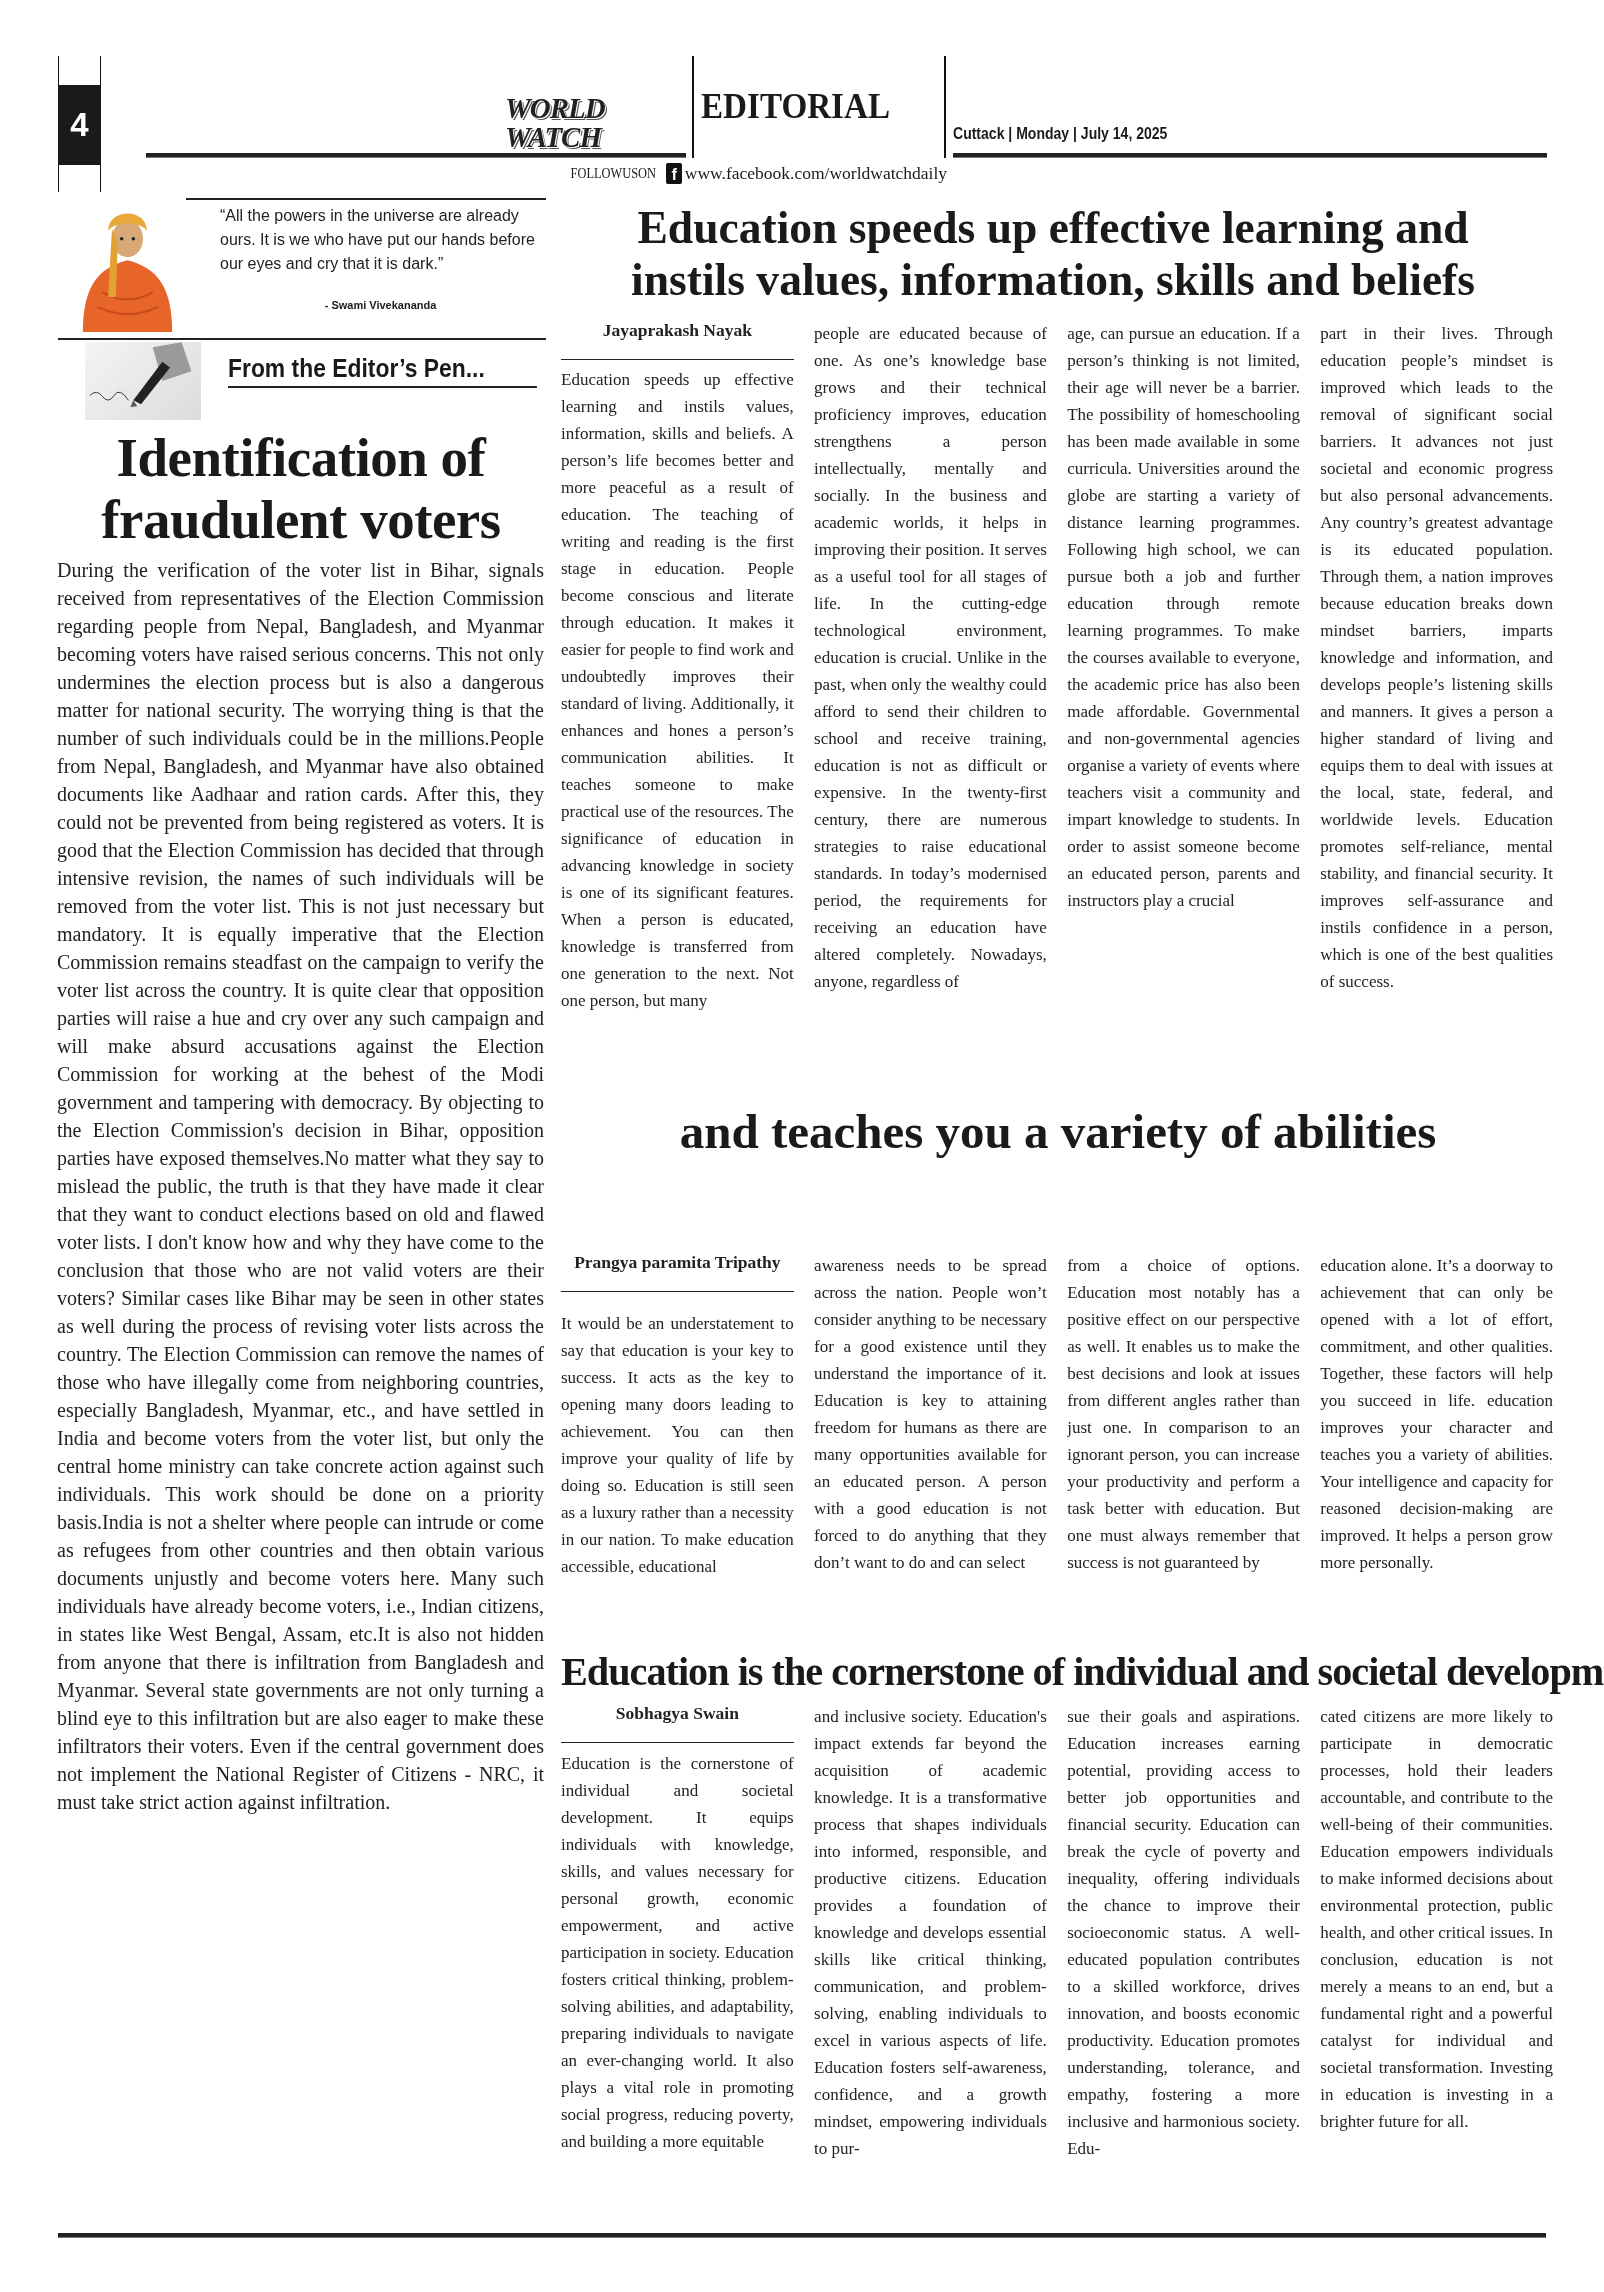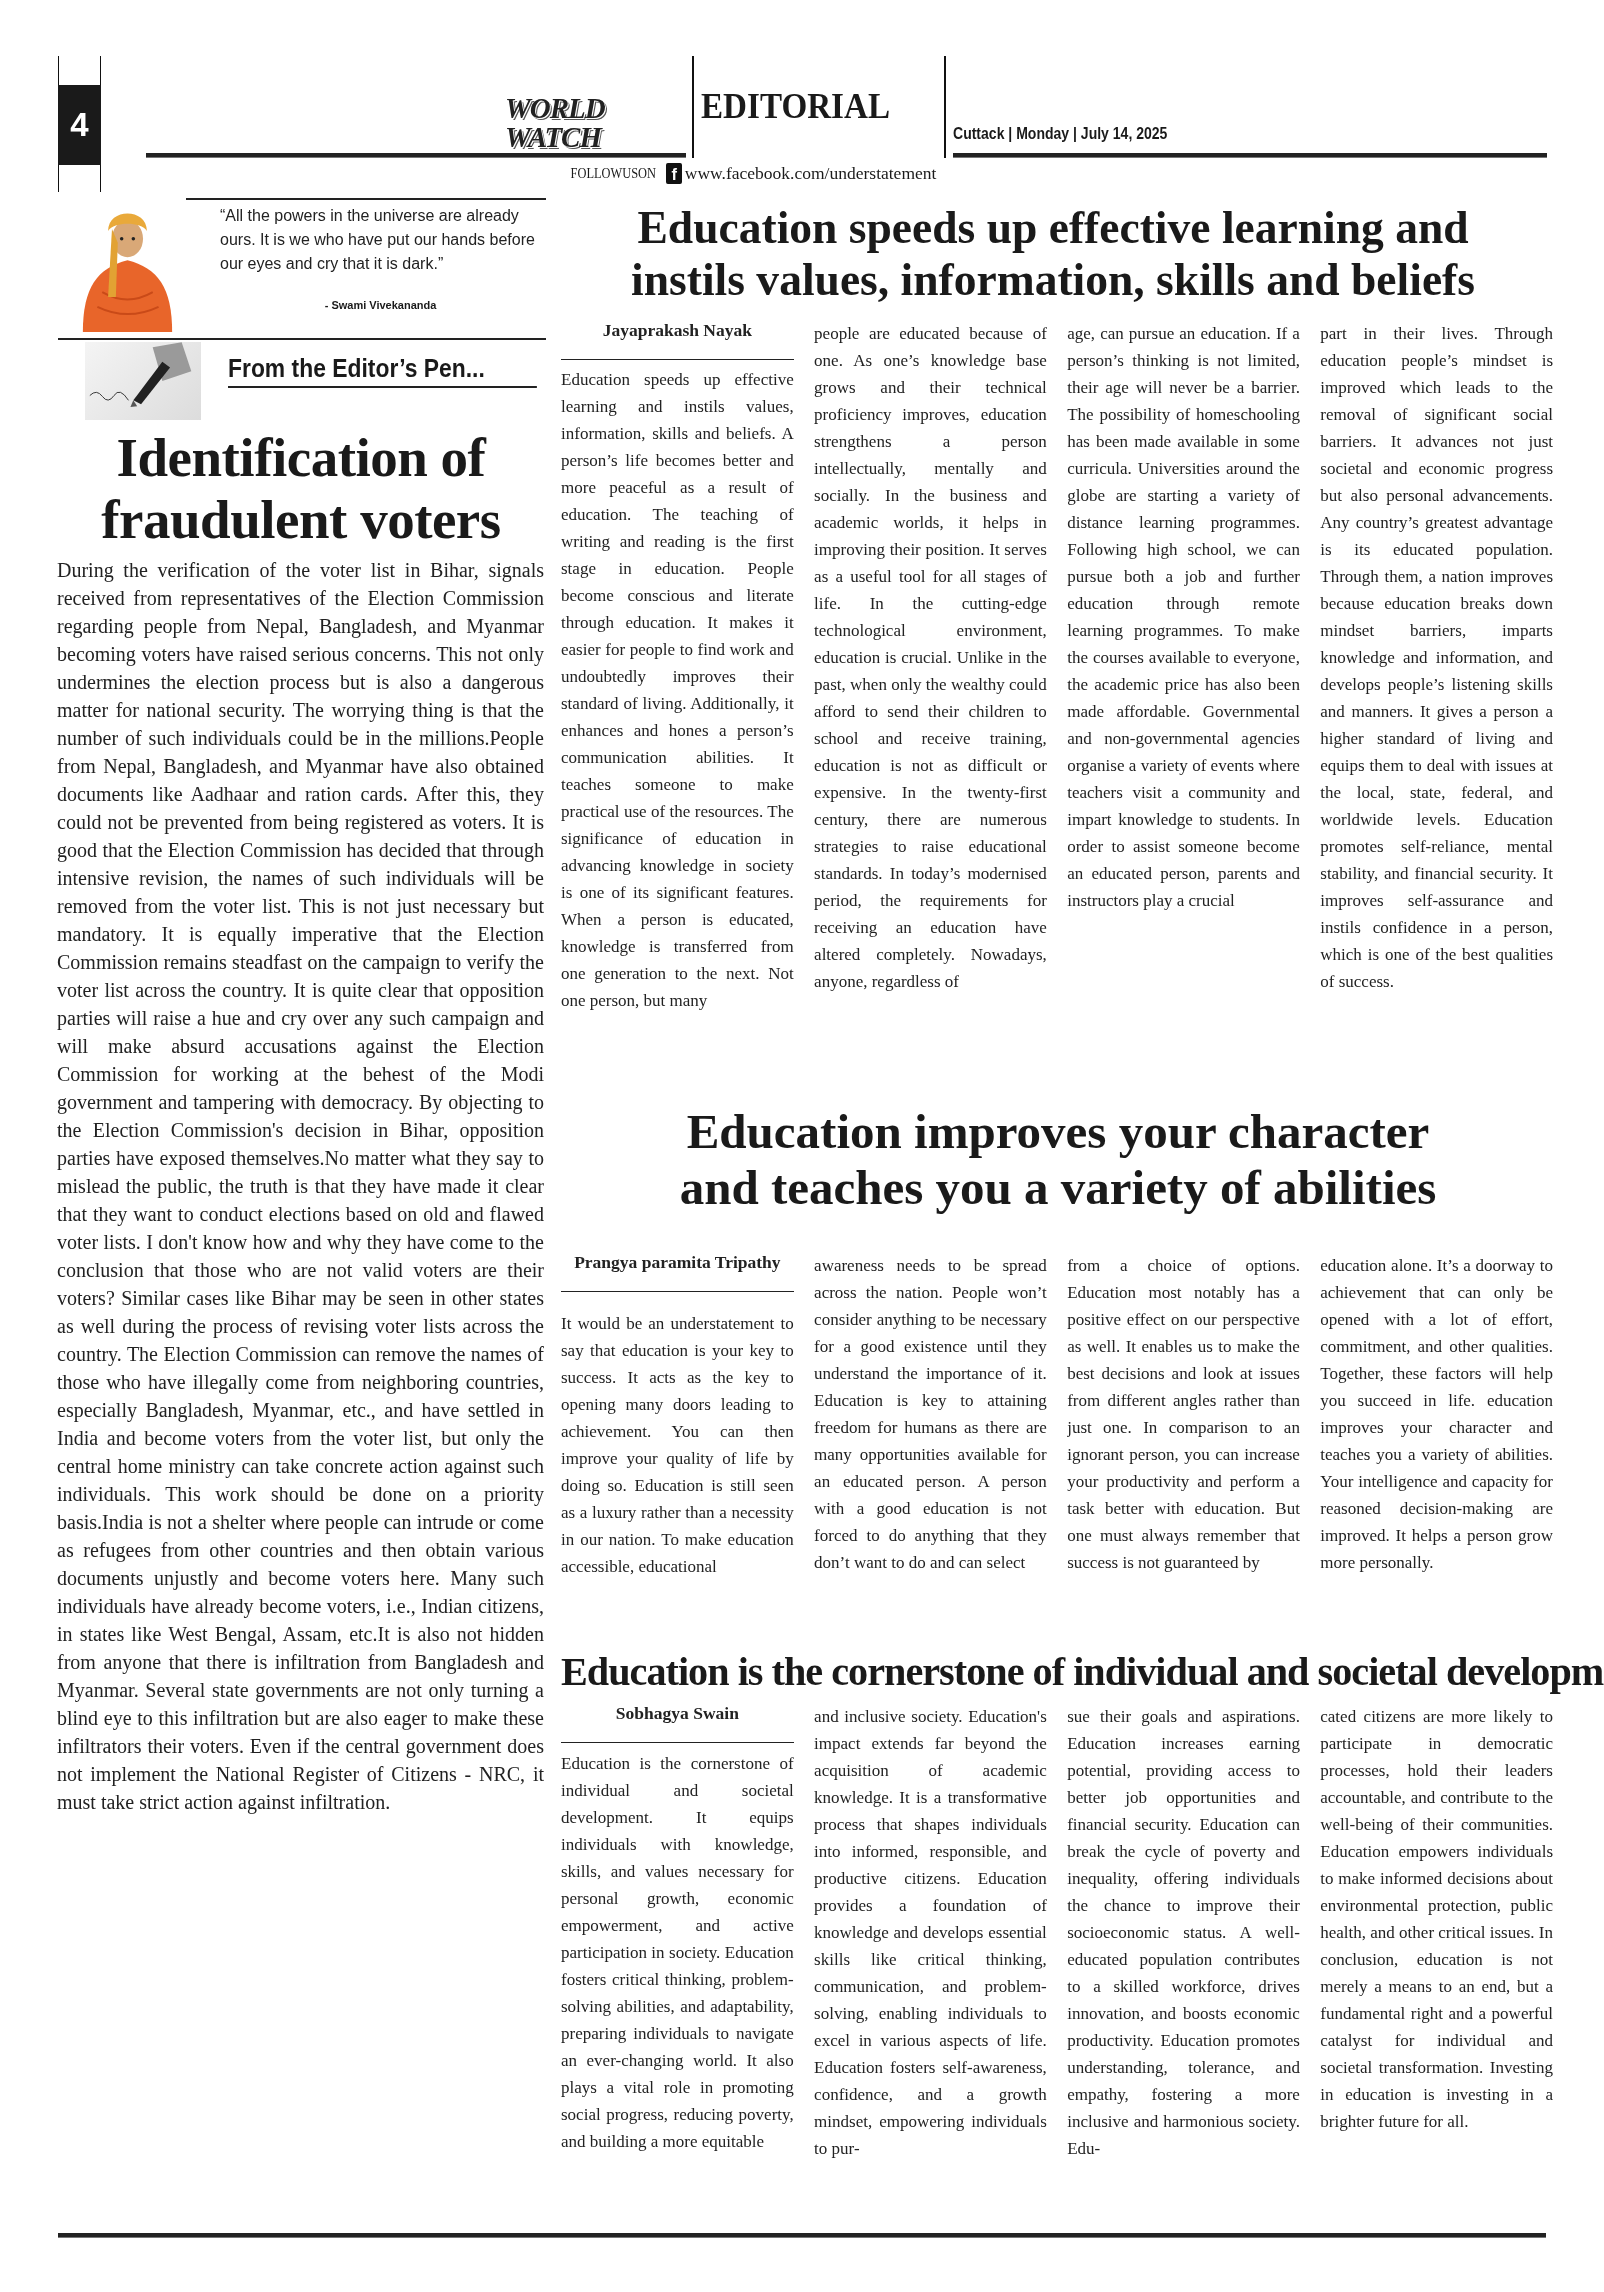--- a/index.html
+++ b/index.html
@@ -68,21 +68,21 @@
 <div class="abs logo">WORLD WATCH</div>
 <div class="abs vline1"></div>
 <div class="abs editorial">EDITORIAL</div>
 <div class="abs vline2"></div>
 <div class="abs dateline">Cuttack | Monday | July 14, 2025</div>
 <div class="abs rule-left"></div>
 <div class="abs rule-right"></div>
 <div class="abs follow">
   <span class="lbl">FOLLOWUSON</span>
   <span class="fb-icon">f</span>
-  <span>www.facebook.com/understatement</span>
+  <span>www.facebook.com/worldwatchdaily</span>
 </div>
 
 <div class="abs quote-rule-top"></div>
 <div class="abs quote-img" aria-label="Swami Vivekananda portrait">
   <svg width="109" height="132" viewBox="0 0 112 136">
     <path d="M10 136 C10 90 25 70 56 62 C87 70 102 90 102 136 Z" fill="#e8652a"></path>
     <path d="M30 95 Q56 110 82 95 M25 110 Q56 125 88 110" stroke="#c94a18" stroke-width="2" fill="none"></path>
     <ellipse cx="56" cy="40" rx="16" ry="19" fill="#d9a877"></ellipse>
     <path d="M36 32 C36 8 76 8 76 32 C70 22 42 22 36 32 Z" fill="#e9a93a"></path>
     <path d="M40 30 L36 100 L44 100 L46 44 Z" fill="#e2a233"></path>
@@ -114,21 +114,20 @@
   <div class="col">
     <div class="byline">Jayaprakash Nayak</div>
     <div>Education speeds up effective learning and instils values, information, skills and beliefs. A person’s life becomes better and more peaceful as a result of education. The teaching of writing and reading is the first stage in education. People become conscious and literate through education. It makes it easier for people to find work and undoubtedly improves their standard of living. Additionally, it enhances and hones a person’s communication abilities. It teaches someone to make practical use of the resources. The significance of education in advancing knowledge in society is one of its significant features. When a person is educated, knowledge is transferred from one generation to the next. Not one person, but many</div>
   </div>
   <div class="col">people are educated because of one. As one’s knowledge base grows and their technical proficiency improves, education strengthens a person intellectually, mentally and socially. In the business and academic worlds, it helps in improving their position. It serves as a useful tool for all stages of life. In the cutting-edge technological environment, education is crucial. Unlike in the past, when only the wealthy could afford to send their children to school and receive training, education is not as difficult or expensive. In the twenty-first century, there are numerous strategies to raise educational standards. In today’s modernised period, the requirements for receiving an education have altered completely. Nowadays, anyone, regardless of</div>
   <div class="col">age, can pursue an education. If a person’s thinking is not limited, their age will never be a barrier. The possibility of homeschooling has been made available in some curricula. Universities around the globe are starting a variety of distance learning programmes. Following high school, we can pursue both a job and further education through remote learning programmes. To make the courses available to everyone, the academic price has also been made affordable. Governmental and non-governmental agencies organise a variety of events where teachers visit a community and impart knowledge to students. In order to assist someone become an educated person, parents and instructors play a crucial</div>
   <div class="col">part in their lives. Through education people’s mindset is improved which leads to the removal of significant social barriers. It advances not just societal and economic progress but also personal advancements. Any country’s greatest advantage is its educated population. Through them, a nation improves because education breaks down mindset barriers, imparts knowledge and information, and develops people’s listening skills and manners. It gives a person a higher standard of living and equips them to deal with issues at the local, state, federal, and worldwide levels. Education promotes self-reliance, mental stability, and financial security. It improves self-assurance and instils confidence in a person, which is one of the best qualities of success.</div>
 </div>
 
 <div class="abs art-head h2">
-  <div>Education improves your character</div>
   <div>and teaches you a variety of abilities</div>
 </div>
 <div class="abs cols a2">
   <div class="col">
     <div class="byline" style="margin-bottom:18px">Prangya paramita Tripathy</div>
     <div>It would be an understatement to say that education is your key to success. It acts as the key to opening many doors leading to achievement. You can then improve your quality of life by doing so. Education is still seen as a luxury rather than a necessity in our nation. To make education accessible, educational</div>
   </div>
   <div class="col">awareness needs to be spread across the nation. People won’t consider anything to be necessary for a good existence until they understand the importance of it. Education is key to attaining freedom for humans as there are many opportunities available for an educated person. A person with a good education is not forced to do anything that they don’t want to do and can select</div>
   <div class="col">from a choice of options. Education most notably has a positive effect on our perspective as well. It enables us to make the best decisions and look at issues from different angles rather than just one. In comparison to an ignorant person, you can increase your productivity and perform a task better with education. But one must always remember that success is not guaranteed by</div>
   <div class="col">education alone. It’s a doorway to achievement that can only be opened with a lot of effort, commitment, and other qualities. Together, these factors will help you succeed in life. education improves your character and teaches you a variety of abilities. Your intelligence and capacity for reasoned decision-making are improved. It helps a person grow more personally.</div>

